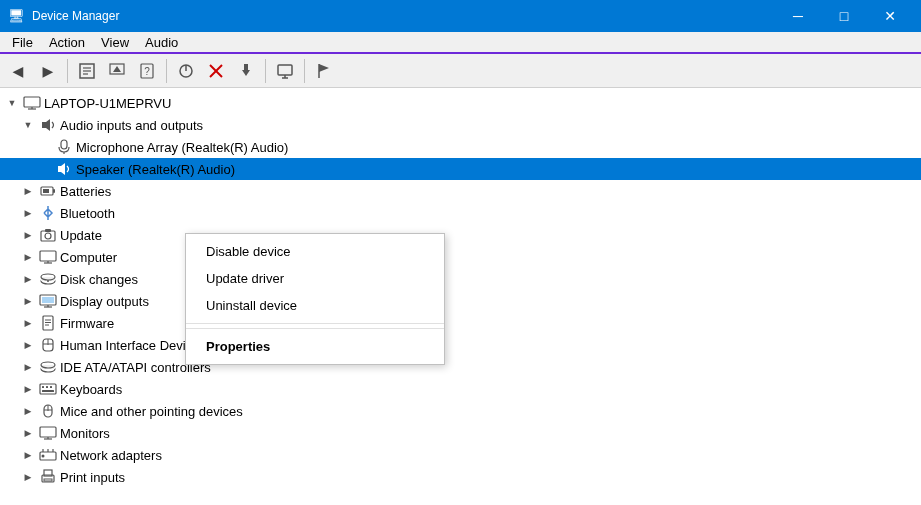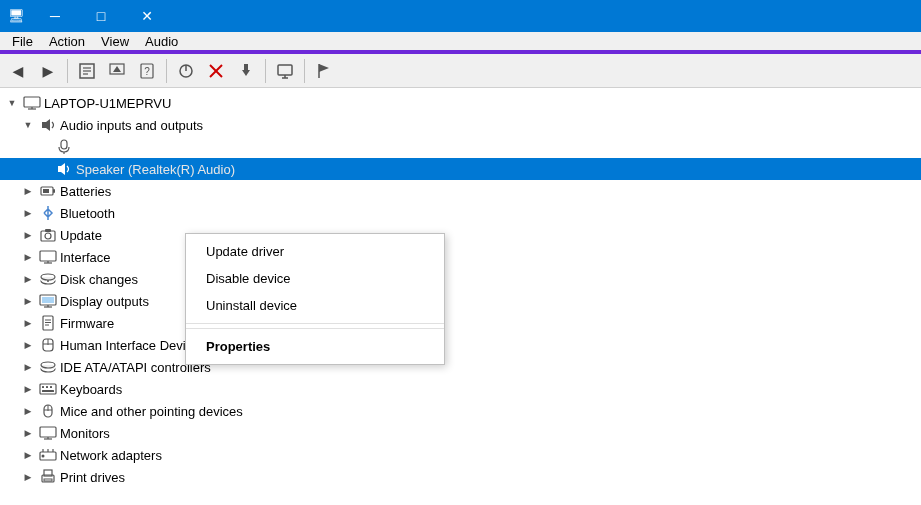--- a/index.html
+++ b/index.html
@@ -27,21 +27,21 @@
       cursor: pointer;
       display: flex; align-items: center; justify-content: center;
     }
 
     
     .menu-bar {
       background: #f0f0f0;
       display: flex;
       align-items: center;
       height: 22px;
-      border-bottom: 4px solid #6d28d9;
+      border-bottom: 2px solid #6d28d9;
       padding: 0 4px;
     }
     .menu-item {
       padding: 2px 8px;
       cursor: pointer;
       font-size: 13px;
     }
 
     
     .toolbar {
@@ -82,21 +82,21 @@
       background: white;
     }
     .tree-item {
       display: flex;
       align-items: center;
       height: 22px;
       padding: 0 4px;
       cursor: pointer;
       white-space: nowrap;
     }
-    .tree-item.highlighted { background: #0078d4; color: #e5e5e5; }
+    .tree-item.highlighted { background: #0078d4; color: #000000; }
 
     .tree-toggle {
       width: 16px; height: 16px;
       display: inline-flex; align-items: center; justify-content: center;
       font-size: 9px;
       color: #555;
       flex-shrink: 0;
     }
     .tree-indent { display: inline-block; flex-shrink: 0; }
     .tree-icon { width: 18px; height: 18px; margin: 0 3px; flex-shrink: 0; display: flex; align-items: center; justify-content: center; font-size: 14px; }
@@ -125,20 +125,21 @@
     
     .tree-view::-webkit-scrollbar { width: 14px; }
     .tree-view::-webkit-scrollbar-track { background: #f0f0f0; }
     .tree-view::-webkit-scrollbar-thumb { background: #c0c0c0; border: 2px solid #f0f0f0; }
   </style>
 </head>
 <body>
 
 <div class="title-bar">
   <span class="title-bar-icon">🖥</span>
+  <span class="title-bar-title">Device Manager</span>
   <div class="title-bar-controls">
     <button class="title-bar-btn">─</button>
     <button class="title-bar-btn">□</button>
     <button class="title-bar-btn close">✕</button>
   </div>
 </div>
 
 <div class="menu-bar">
   <div class="menu-item">File</div>
   <div class="menu-item">Action</div>
@@ -237,20 +238,21 @@
     <div class="tree-item">
       <span class="tree-indent" style="width:32px"></span>
       <span class="tree-toggle" style="width:16px"></span>
       <span class="tree-icon">
         <svg width="14" height="16" viewBox="0 0 14 16">
             <rect x="4" y="1" width="6" height="9" rx="3" fill="none" stroke="#555" stroke-width="1.2"></rect>
             <path d="M2,8 Q2,13 7,13 Q12,13 12,8" fill="none" stroke="#555" stroke-width="1.2"></path>
             <line x1="7" y1="13" x2="7" y2="15" stroke="#555" stroke-width="1.2"></line>
           </svg>
       </span>
+      <span class="tree-label">Microphone Array (Realtek(R) Audio)</span>
     </div>
 
     <div class="tree-item highlighted">
       <span class="tree-indent" style="width:32px"></span>
       <span class="tree-toggle" style="width:16px"></span>
       <span class="tree-icon">
         <svg width="16" height="16" viewBox="0 0 16 16">
             <polygon points="2,5 5,5 9,2 9,14 5,11 2,11" fill="white"></polygon>
             <path d="M11,5 Q14,8 11,11" fill="none" stroke="white" stroke-width="1.2"></path>
           </svg>
@@ -298,21 +300,21 @@
     <div class="tree-item">
       <span class="tree-indent" style="width:16px"></span>
       <span class="tree-toggle">▶</span>
       <span class="tree-icon">
         <svg width="18" height="14" viewBox="0 0 18 14">
             <rect x="1" y="1" width="16" height="10" rx="1" fill="none" stroke="#555" stroke-width="1.2"></rect>
             <line x1="5" y1="13" x2="13" y2="13" stroke="#555" stroke-width="1.2"></line>
             <line x1="9" y1="11" x2="9" y2="13" stroke="#555" stroke-width="1.2"></line>
           </svg>
       </span>
-      <span class="tree-label">Interface</span>
+      <span class="tree-label">Computer</span>
     </div>
 
     <div class="tree-item">
       <span class="tree-indent" style="width:16px"></span>
       <span class="tree-toggle">▶</span>
       <span class="tree-icon">
         <svg width="16" height="16" viewBox="0 0 16 16">
             <ellipse cx="8" cy="10" rx="7" ry="3" fill="none" stroke="#555" stroke-width="1.2"></ellipse>
             <rect x="1" y="6" width="14" height="4" fill="#f0f0f0"></rect>
             <ellipse cx="8" cy="6" rx="7" ry="3" fill="none" stroke="#555" stroke-width="1.2"></ellipse>
@@ -435,27 +437,27 @@
     <div class="tree-item">
       <span class="tree-indent" style="width:16px"></span>
       <span class="tree-toggle">▶</span>
       <span class="tree-icon">
         <svg width="16" height="16" viewBox="0 0 16 16">
             <rect x="2" y="6" width="12" height="7" rx="1" fill="none" stroke="#555" stroke-width="1.2"></rect>
             <rect x="4" y="1" width="8" height="6" fill="none" stroke="#555" stroke-width="1.2"></rect>
             <rect x="4" y="10" width="8" height="2" fill="none" stroke="#555" stroke-width="1"></rect>
           </svg>
       </span>
-      <span class="tree-label">Print drives</span>
+      <span class="tree-label">Print inputs</span>
     </div>
 
   </div>
 
   <div class="context-menu">
+    <div class="ctx-item">Disable device</div>
     <div class="ctx-item">Update driver</div>
-    <div class="ctx-item">Disable device</div>
     <div class="ctx-item">Uninstall device</div>
     <div class="ctx-separator"></div>
     <div class="ctx-separator"></div>
     <div class="ctx-item bold">Properties</div>
   </div>
 
 </div>
 
 </body></html>

